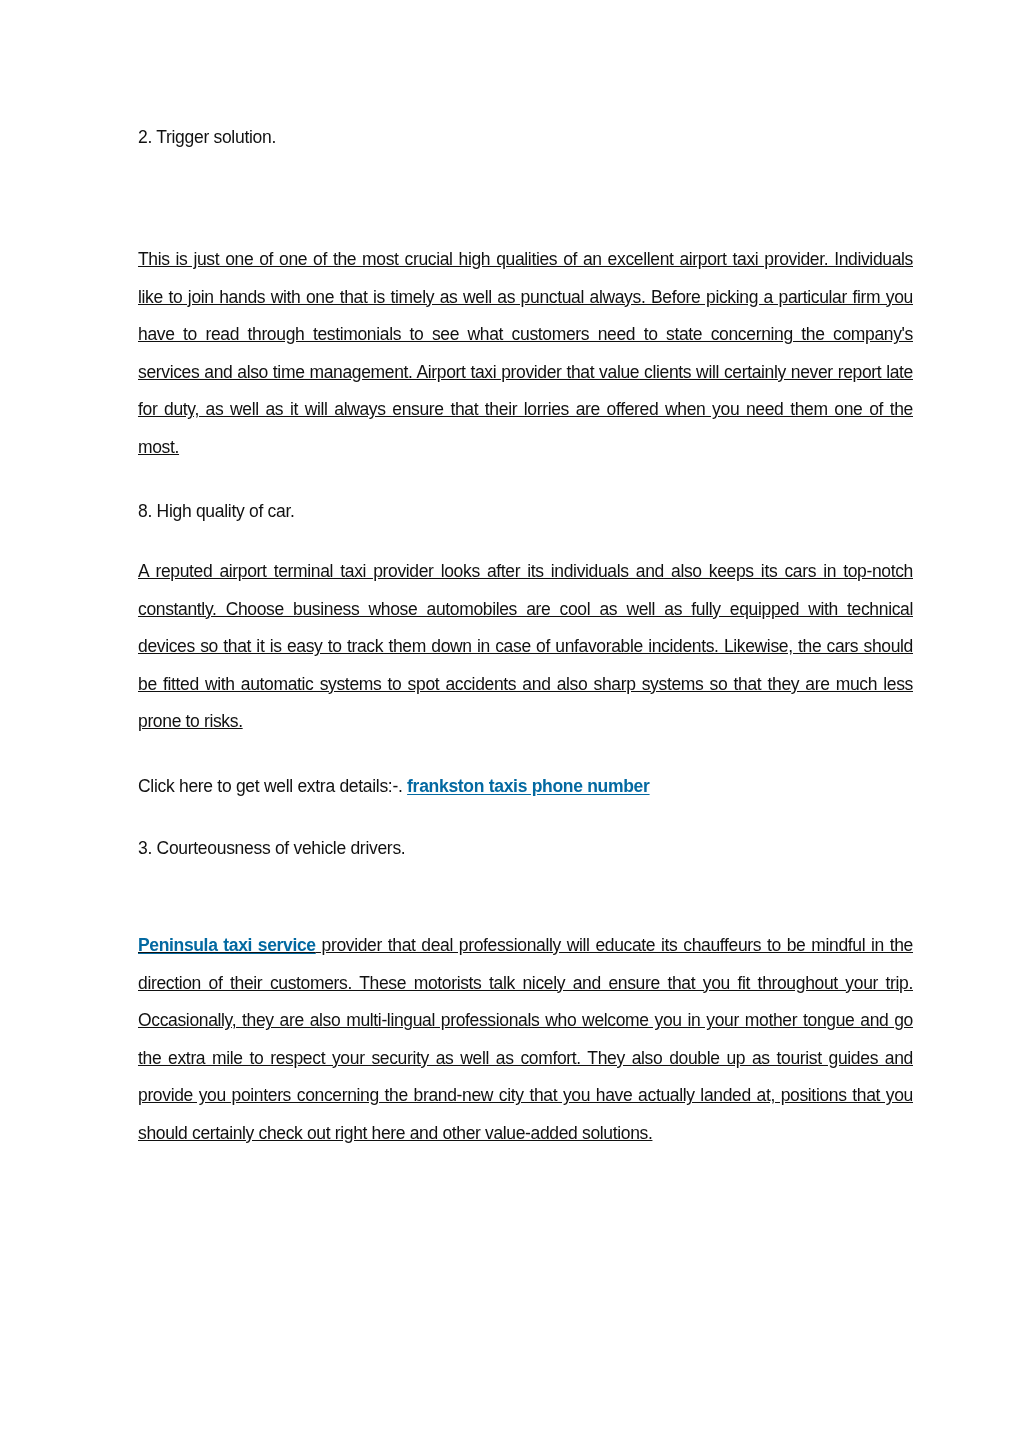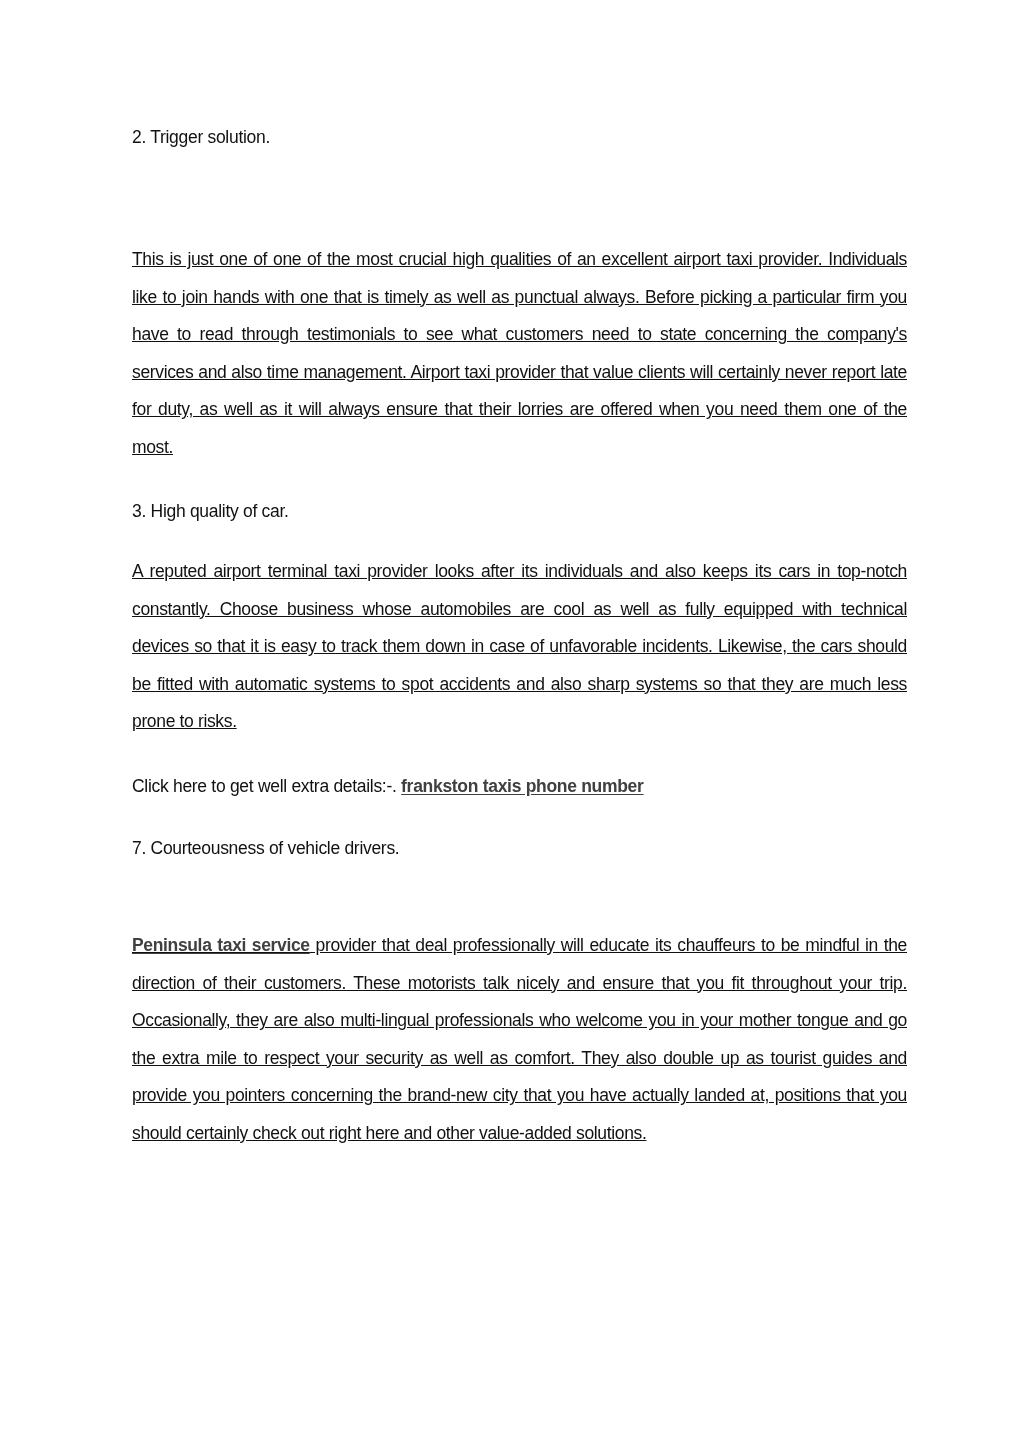--- a/index.html
+++ b/index.html
@@ -16,56 +16,56 @@
     color: #111111;
   }
   .page {
     position: absolute;
     left: 124px;
     top: 0;
     width: 775px;
   }
   .line-block {
     position: absolute;
-    left: 8px;
+    left: 14px;
     width: 775px;
     font-size: 17.5px;
     line-height: 37.6px;
     letter-spacing: -0.35px;
     word-spacing: 0px;
   }
   .justify {
     text-align: justify;
     text-align-last: left;
     text-decoration: underline;
   }
   .heading {
     font-size: 17.5px;
     line-height: 24px;
     letter-spacing: -0.3px;
   }
   a.doc-link {
-    color: #404040;
+    color: #0369a1;
     font-weight: bold;
     text-decoration: underline;
     text-underline-offset: 2px;
   }
 </style>
 </head>
 <body>
 
 <div class="page">
 
   <div class="line-block heading" style="top:125px;">2. Trigger solution.</div>
 
   <p class="line-block justify" style="top:241px; margin:0;">This is just one of one of the most crucial high qualities of an excellent airport taxi provider. Individuals like to join hands with one that is timely as well as punctual always. Before picking a particular firm you have to read through testimonials to see what customers need to state concerning the company's services and also time management. Airport taxi provider that value clients will certainly never report late for duty, as well as it will always ensure that their lorries are offered when you need them one of the most.</p>
 
-  <div class="line-block heading" style="top:499px;">3. High quality of car.</div>
+  <div class="line-block heading" style="top:499px;">8. High quality of car.</div>
 
   <p class="line-block justify" style="top:553px; margin:0;">A reputed airport terminal taxi provider looks after its individuals and also keeps its cars in top-notch constantly. Choose business whose automobiles are cool as well as fully equipped with technical devices so that it is easy to track them down in case of unfavorable incidents. Likewise, the cars should be fitted with automatic systems to spot accidents and also sharp systems so that they are much less prone to risks.</p>
 
   <div class="line-block heading" style="top:774px;"><span>Click here to get well extra details:-. </span><a class="doc-link" href="#">frankston taxis phone number</a></div>
 
-  <div class="line-block heading" style="top:836px;">7. Courteousness of vehicle drivers.</div>
+  <div class="line-block heading" style="top:836px;">3. Courteousness of vehicle drivers.</div>
 
   <p class="line-block justify" style="top:927px; margin:0;"><a class="doc-link" href="#">Peninsula taxi service</a><span> provider that deal professionally will educate its chauffeurs to be mindful in the direction of their customers. These motorists talk nicely and ensure that you fit throughout your trip. Occasionally, they are also multi-lingual professionals who welcome you in your mother tongue and go the extra mile to respect your security as well as comfort. They also double up as tourist guides and provide you pointers concerning the brand-new city that you have actually landed at, positions that you should certainly check out right here and other value-added solutions.</span></p>
 
 </div>
 
 </body></html>

